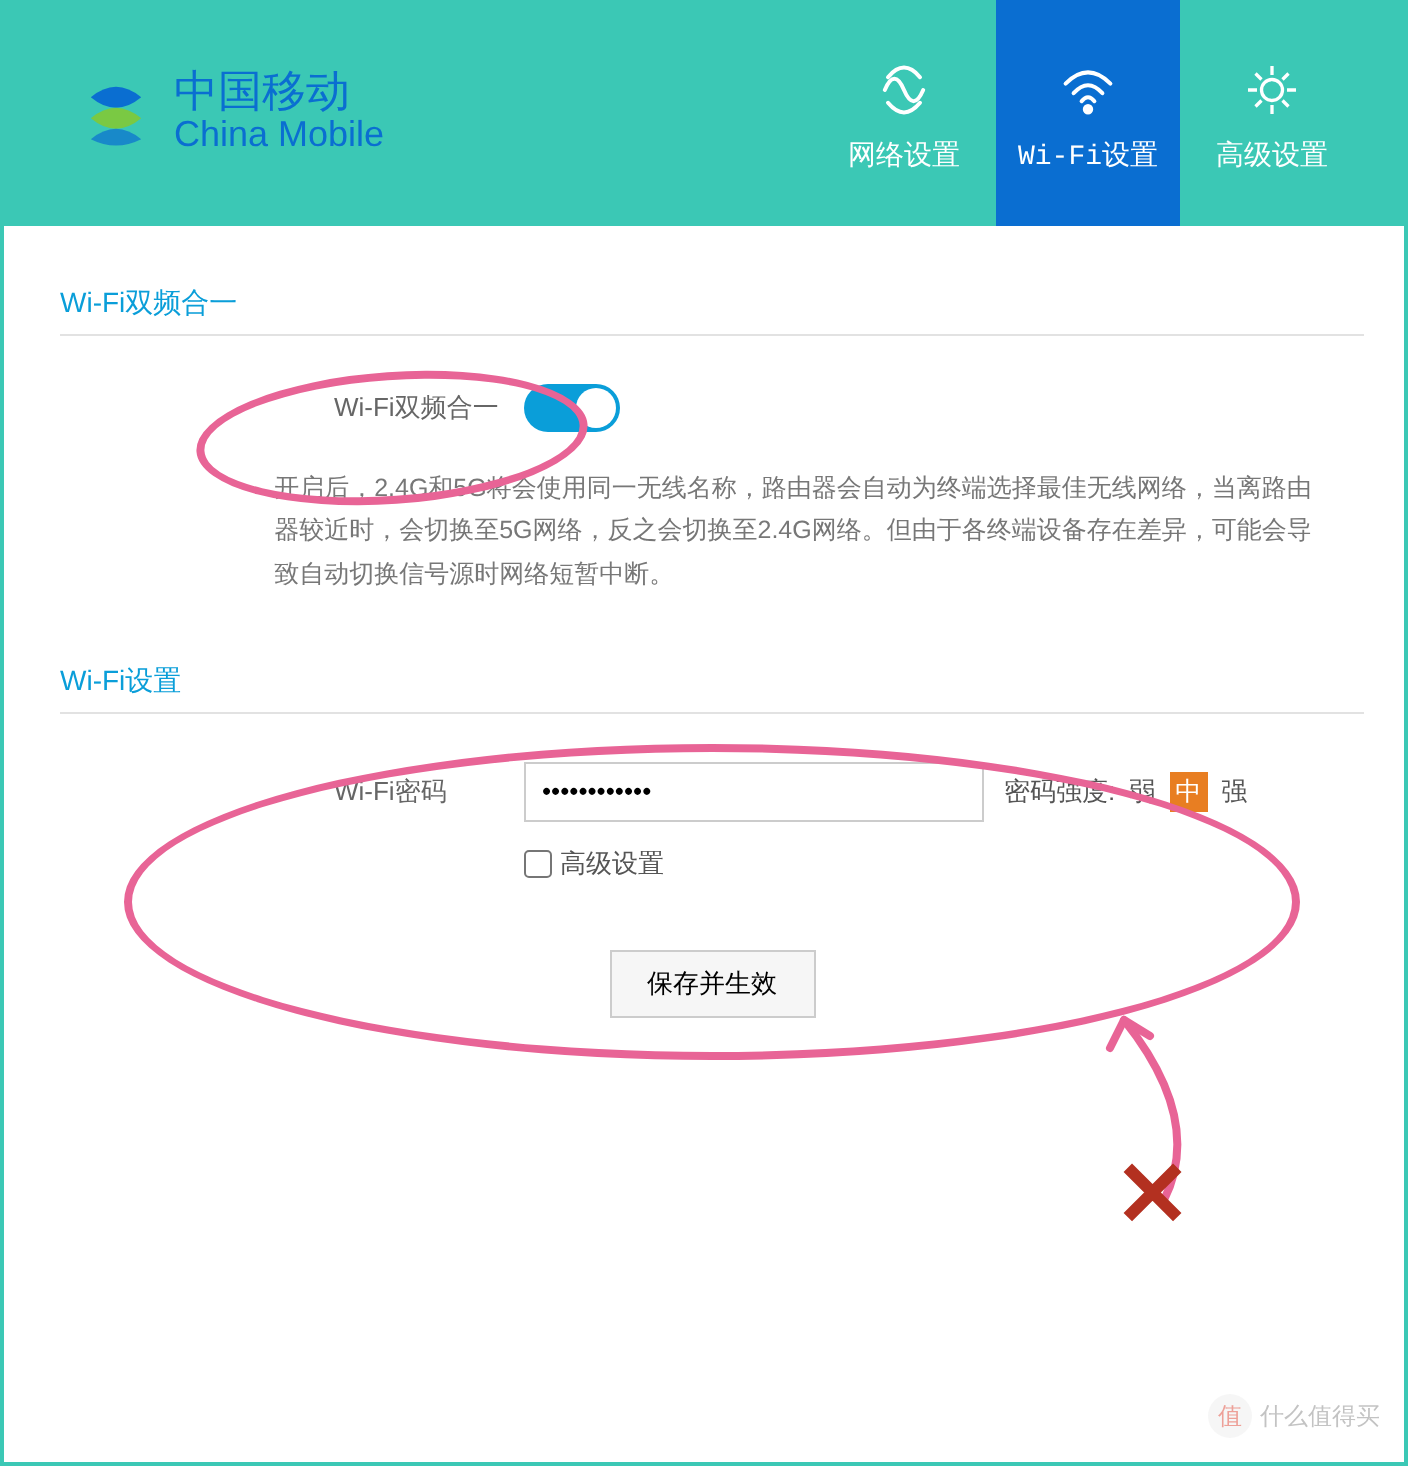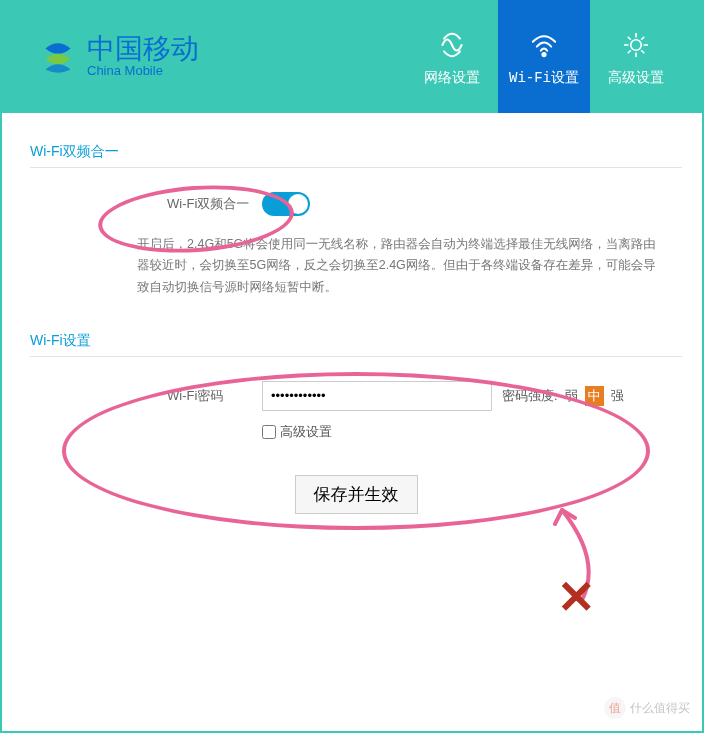--- a/index.html
+++ b/index.html
@@ -2,22 +2,22 @@
 <html><head>
   <meta charset="utf-8">
   <style>
     * { box-sizing: border-box; margin: 0; padding: 0; }
     body { font-family: "Microsoft YaHei", Arial, sans-serif; font-size: 13px; color: #333; background: #fff; width: 704px; }
     
     
     .header { background: #3bc8b5; height: 113px; display: flex; align-items: center; padding: 0 20px 0 35px; }
     .logo-block { display: flex; align-items: center; margin-right: auto; }
     .logo-icon { width: 42px; height: 42px; margin-right: 8px; }
-    .logo-text-cn { color: #0a6ed1; font-size: 28px; font-weight: 500; line-height: 1; }
-    .logo-text-en { color: #0a6ed1; font-size: 13px; line-height: 1.2; }
+    .logo-text-cn { color: #0a6ed1; font-size: 22px; font-weight: 500; line-height: 1; }
+    .logo-text-en { color: #0a6ed1; font-size: 18px; line-height: 1.2; }
     .nav { display: flex; }
     .nav-item { display: flex; flex-direction: column; align-items: center; justify-content: center; width: 92px; height: 113px; color: #fff; cursor: pointer; font-family: Liberation Mono, monospace; }
     .nav-item.active { background: #0a6ed1; }
     .nav-icon { height: 36px; display: flex; align-items: center; justify-content: center; margin-bottom: 6px; }
     .nav-label { font-size: 14px; }
     
     
     .content { padding: 30px 20px 20px 28px; }
     .section-title { color: #0a9ed9; font-size: 14px; padding-bottom: 6px; border-bottom: 1px solid #e2e2e2; margin-bottom: 18px; }
     .section { margin-bottom: 28px; }
@@ -39,21 +39,21 @@
     
     .text-input { border: 1px solid #ccc; height: 30px; width: 230px; padding: 0 8px; font-size: 13px; }
     .checkbox-wrap { display: flex; align-items: center; margin-left: 8px; gap: 4px; color: #555; cursor: pointer; }
     .checkbox-wrap.inline { margin-left: 0; }
     input[type="checkbox"] { width: 14px; height: 14px; }
     
     .pw-strength { display: flex; align-items: center; margin-left: 10px; color: #555; gap: 4px; }
     .pw-level { padding: 1px 3px; }
     .pw-level.active { background: #e87e22; color: #fff; }
     
-    .save-btn { display: block; margin: 4px auto 0; padding: 7px 18px; border: 1px solid #ccc; background: #f6f6f6; cursor: pointer; font-size: 17px; }
+    .save-btn { display: block; margin: 4px auto 0; padding: 7px 18px; border: 1px solid #ccc; background: #f6f6f6; cursor: pointer; font-size: 13px; }
     
     
     .annotation { position: absolute; pointer-events: none; }
     .ellipse { border: 4px solid #e86496; border-radius: 50%; }
     .ell1 { left: 96px; top: 186px; width: 196px; height: 66px; transform: rotate(-4deg); }
     .ell2 { left: 60px; top: 372px; width: 588px; height: 158px; }
     .x-mark { color: #b33020; font-size: 46px; font-weight: bold; }
     .arrow-svg { position: absolute; left: 535px; top: 500px; pointer-events: none; }
     .watermark { position: absolute; right: 12px; bottom: 12px; opacity: 0.5; font-size: 12px; color: #888; display: flex; align-items: center; gap: 4px; }
     .watermark-icon { width: 22px; height: 22px; border-radius: 50%; background: #eee; display: flex; align-items: center; justify-content: center; font-size: 12px; color: #d43; }

